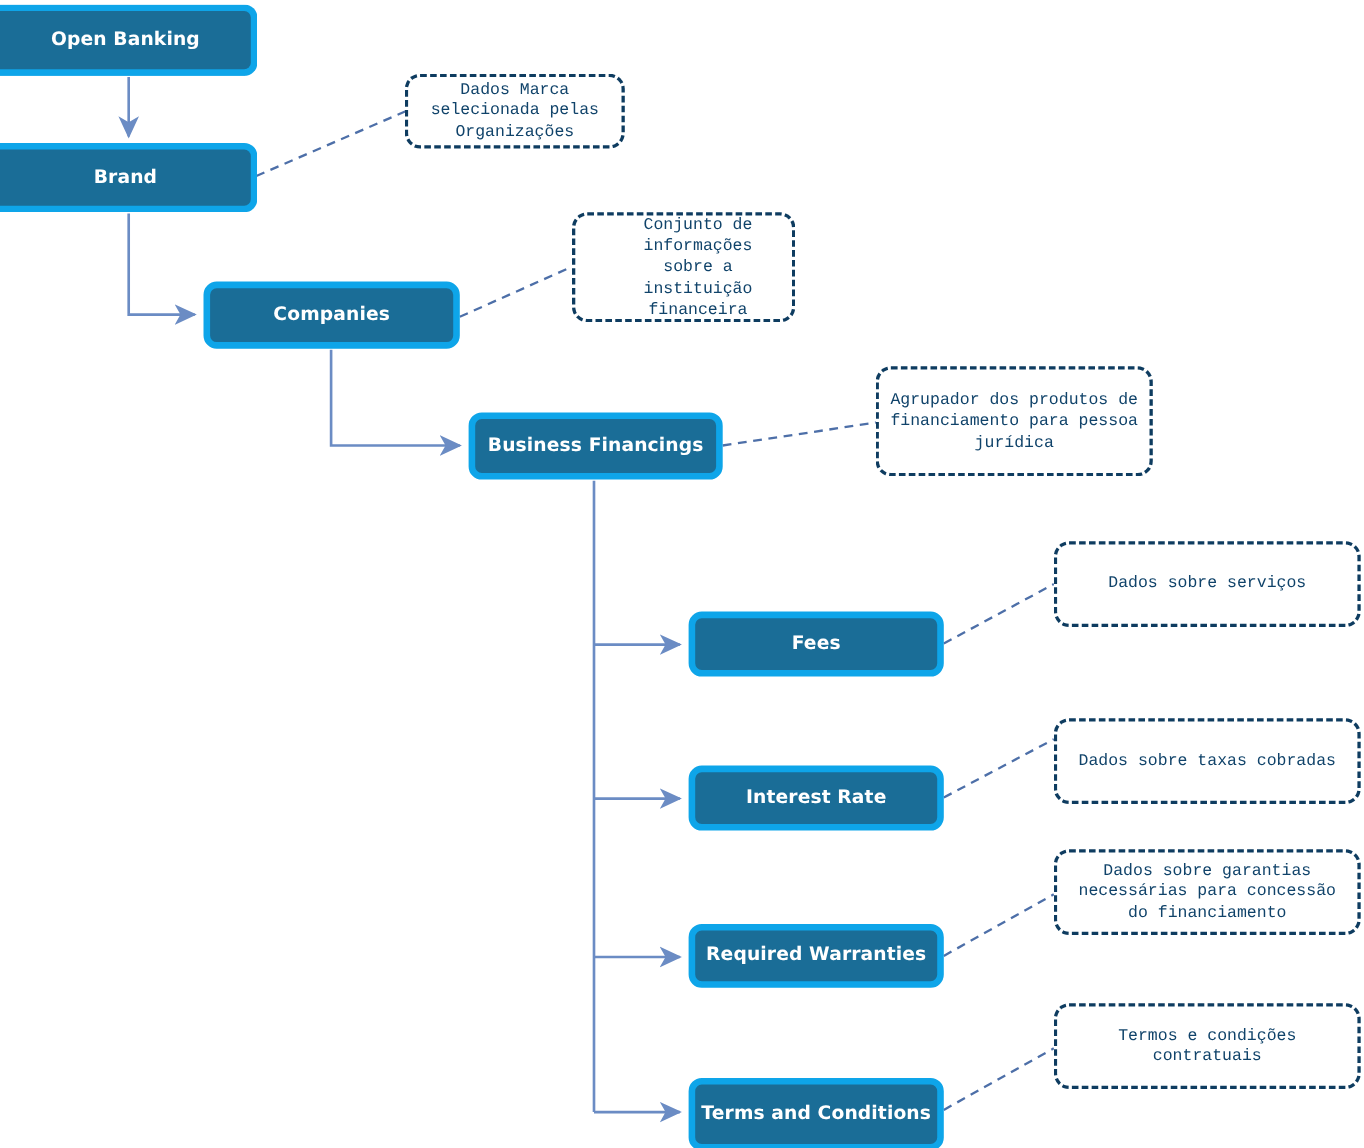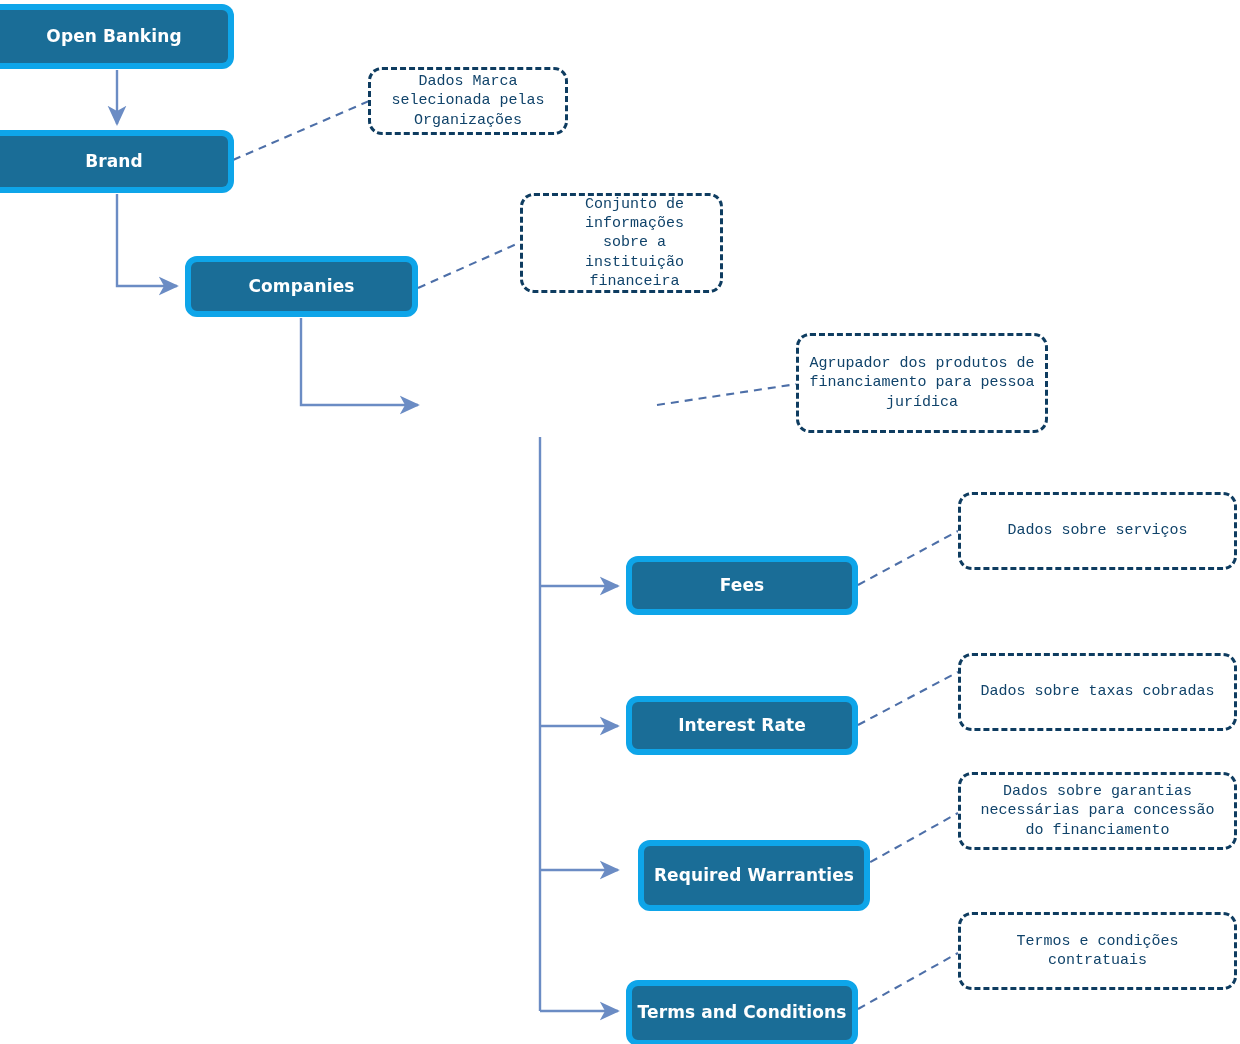--- a/index.html
+++ b/index.html
@@ -141,30 +141,33 @@
   </div>
 
   <div class="node edge-left" style="left:0px; top:130px; width:234px; height:63px;">
     <span>Brand</span>
   </div>
 
   <div class="node" style="left:185px; top:256px; width:233px; height:61px;">
     <span>Companies</span>
   </div>
 
+  <div class="node" style="left:426px; top:375px; width:231px; height:61px;">
+    <span>Business Financings</span>
+  </div>
 
   <div class="node" style="left:626px; top:556px; width:232px; height:59px;">
     <span>Fees</span>
   </div>
 
   <div class="node" style="left:626px; top:696px; width:232px; height:59px;">
     <span>Interest Rate</span>
   </div>
 
-  <div class="node" style="left:626px; top:840px; width:232px; height:71px;margin-left:12px;">
+  <div class="node" style="left:626px; top:840px; width:232px; height:58px;">
     <span>Required Warranties</span>
   </div>
 
   <div class="node" style="left:626px; top:980px; width:232px; height:66px;">
     <span>Terms and Conditions</span>
   </div>
 
   <div class="callout" style="left:368px; top:67px; width:200px; height:68px;">
     <span>Dados Marca selecionada pelas Organizações</span>
   </div>

